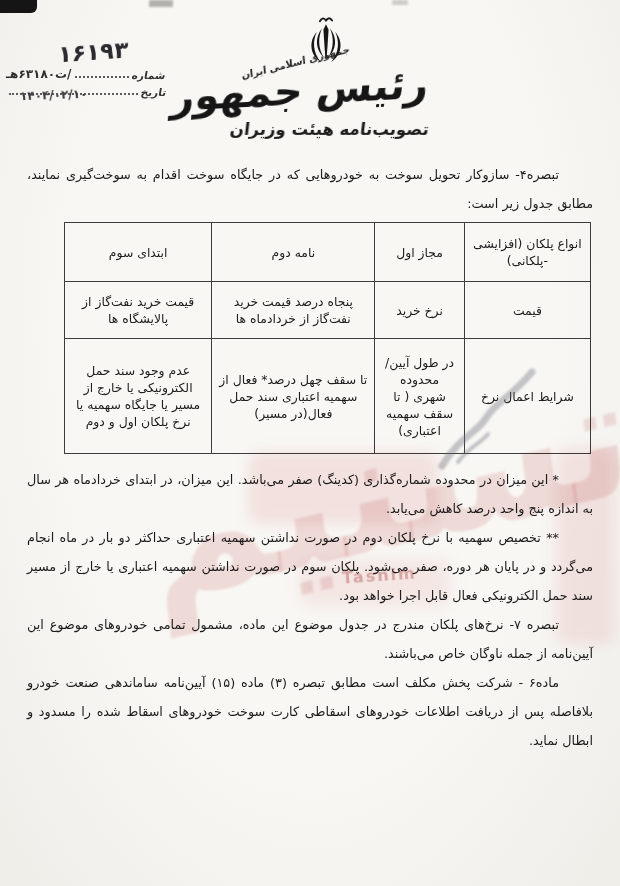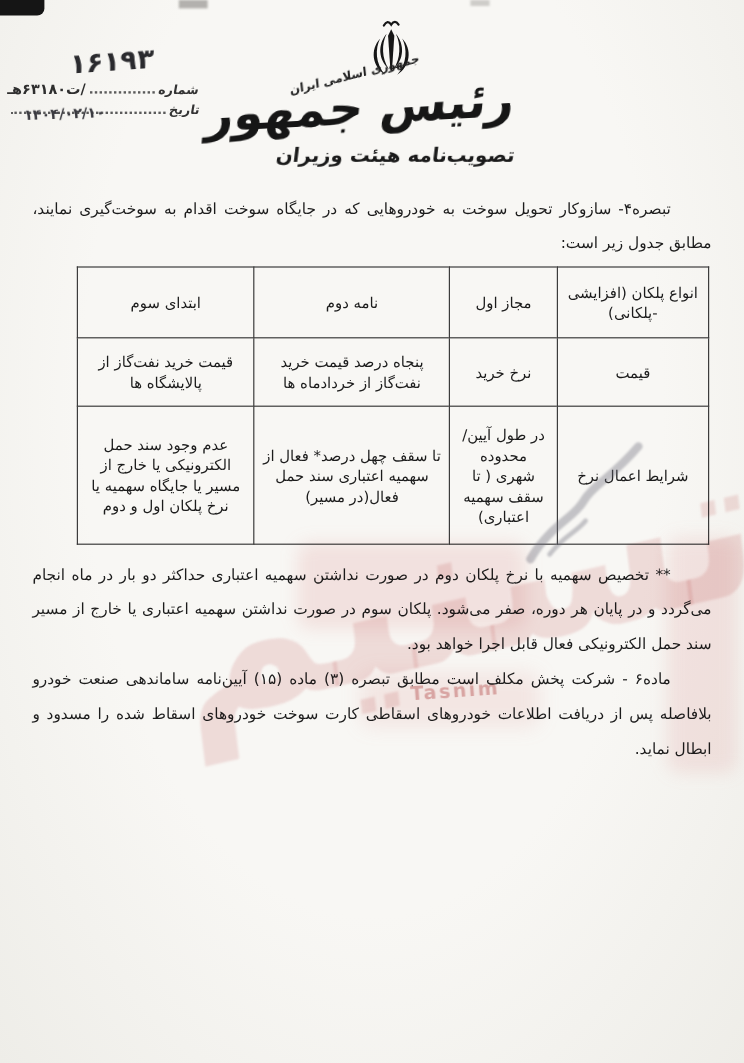--- a/index.html
+++ b/index.html
@@ -140,21 +140,23 @@
       </tr>
       <tr class="r2">
         <td>شرایط اعمال نرخ</td>
         <td>در طول آیین/ محدوده شهری ( تا سقف سهمیه اعتباری)</td>
         <td>تا سقف چهل درصد* فعال از سهمیه اعتباری سند حمل فعال(در مسیر)</td>
         <td>عدم وجود سند حمل الکترونیکی یا خارج از مسیر یا جایگاه سهمیه یا نرخ پلکان اول و دوم</td>
       </tr>
     </tbody>
       </table>
 
+    <p>* این میزان در محدوده شماره‌گذاری (کدینگ) صفر می‌باشد. این میزان، در ابتدای خردادماه هر سال به اندازه پنج واحد درصد کاهش می‌یابد.</p>
     <p>** تخصیص سهمیه با نرخ پلکان دوم در صورت نداشتن سهمیه اعتباری حداکثر دو بار در ماه انجام می‌گردد و در پایان هر دوره، صفر می‌شود. پلکان سوم در صورت نداشتن سهمیه اعتباری یا خارج از مسیر سند حمل الکترونیکی فعال قابل اجرا خواهد بود.</p>
+    <p>تبصره ۷- نرخ‌های پلکان مندرج در جدول موضوع این ماده، مشمول تمامی خودروهای موضوع این آیین‌نامه از جمله ناوگان خاص می‌باشند.</p>
     <p>ماده۶ - شرکت پخش مکلف است مطابق تبصره (۳) ماده (۱۵) آیین‌نامه ساماندهی صنعت خودرو بلافاصله پس از دریافت اطلاعات خودروهای اسقاطی کارت سوخت خودروهای اسقاط شده را مسدود و ابطال نماید.</p>
   </div>
 
   <svg class="gray-stamp" viewBox="0 0 120 120" aria-hidden="true">
     <path d="M14 108 C30 80 50 74 58 60 C66 46 82 40 104 14" fill="none" stroke="#6e6e7c" stroke-width="7" stroke-linecap="round"></path>
     <path d="M30 104 C42 88 52 86 60 76" fill="none" stroke="#6e6e7c" stroke-width="4" stroke-linecap="round"></path>
   </svg>
 
   <div class="wm-wrap">
     <div class="wm-block1"></div>

